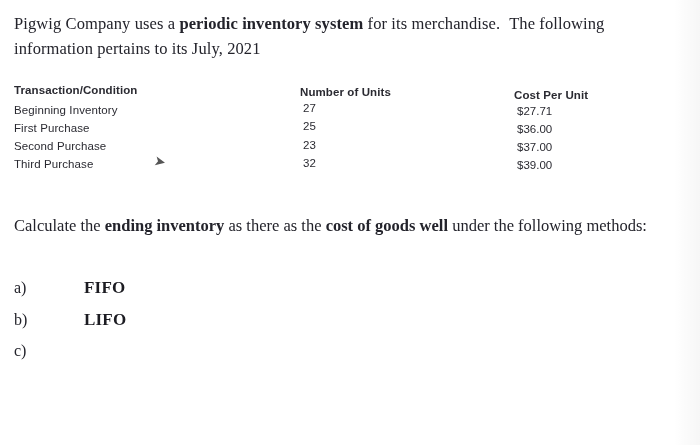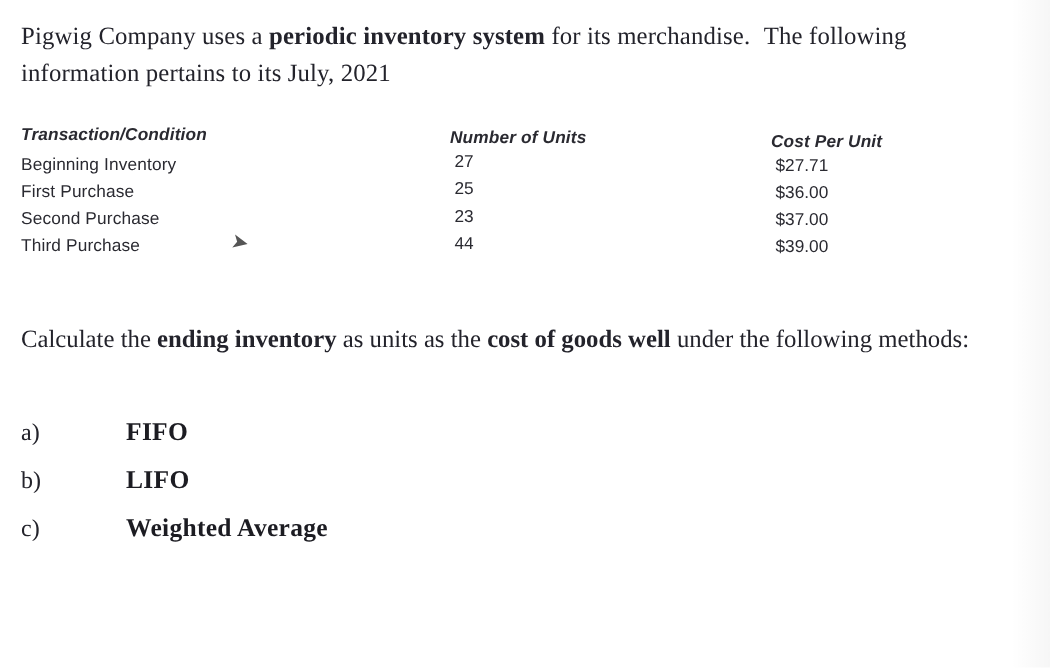--- a/index.html
+++ b/index.html
@@ -47,21 +47,20 @@
     position: relative;
     height: 92px;
     font-family: "Liberation Sans", sans-serif;
   }
   .col-head {
     position: absolute;
     font-size: 11.5px;
     font-weight: 600;
     color: #2a2a31;
     letter-spacing: 0.1px;
-    font-style: italic;
   }
   .col-head.c1 { left: 0px;   top: 0px; }
   .col-head.c2 { left: 286px; top: 2px; }
   .col-head.c3 { left: 500px; top: 5px; }
 
   .rowlabel {
     position: absolute;
     left: 0px;
     font-size: 11.5px;
     color: #2a2a31;
@@ -166,44 +165,43 @@
     <div class="col-head c3">Cost Per Unit</div>
 
     <div class="rowlabel r0">Beginning Inventory</div>
     <div class="rowlabel r1">First Purchase</div>
     <div class="rowlabel r2">Second Purchase</div>
     <div class="rowlabel r3">Third Purchase</div>
 
     <div class="units u0">27</div>
     <div class="units u1">25</div>
     <div class="units u2">23</div>
-    <div class="units u3">44</div>
+    <div class="units u3">32</div>
 
     <div class="cost p0">$27.71</div>
     <div class="cost p1">$36.00</div>
     <div class="cost p2">$37.00</div>
     <div class="cost p3">$39.00</div>
 
     <div class="cursor">➤</div>
   </div>
 
 
   <p class="sentence s2">
-    <span>Calculate the </span><span class="bold">ending inventory</span><span> as units as the </span><span class="bold">cost of goods well</span><span> under the following methods:</span>
+    <span>Calculate the </span><span class="bold">ending inventory</span><span> as there as the </span><span class="bold">cost of goods well</span><span> under the following methods:</span>
   </p>
 
   <div class="methods">
     <div class="method-row">
       <span class="method-marker">a)</span>
       <span class="method-name">FIFO</span>
     </div>
     <div class="method-row">
       <span class="method-marker">b)</span>
       <span class="method-name">LIFO</span>
     </div>
     <div class="method-row">
       <span class="method-marker">c)</span>
-      <span class="method-name">Weighted Average</span>
     </div>
   </div>
 
   <div class="scan-shade"></div>
 </div>
 
 </body></html>

